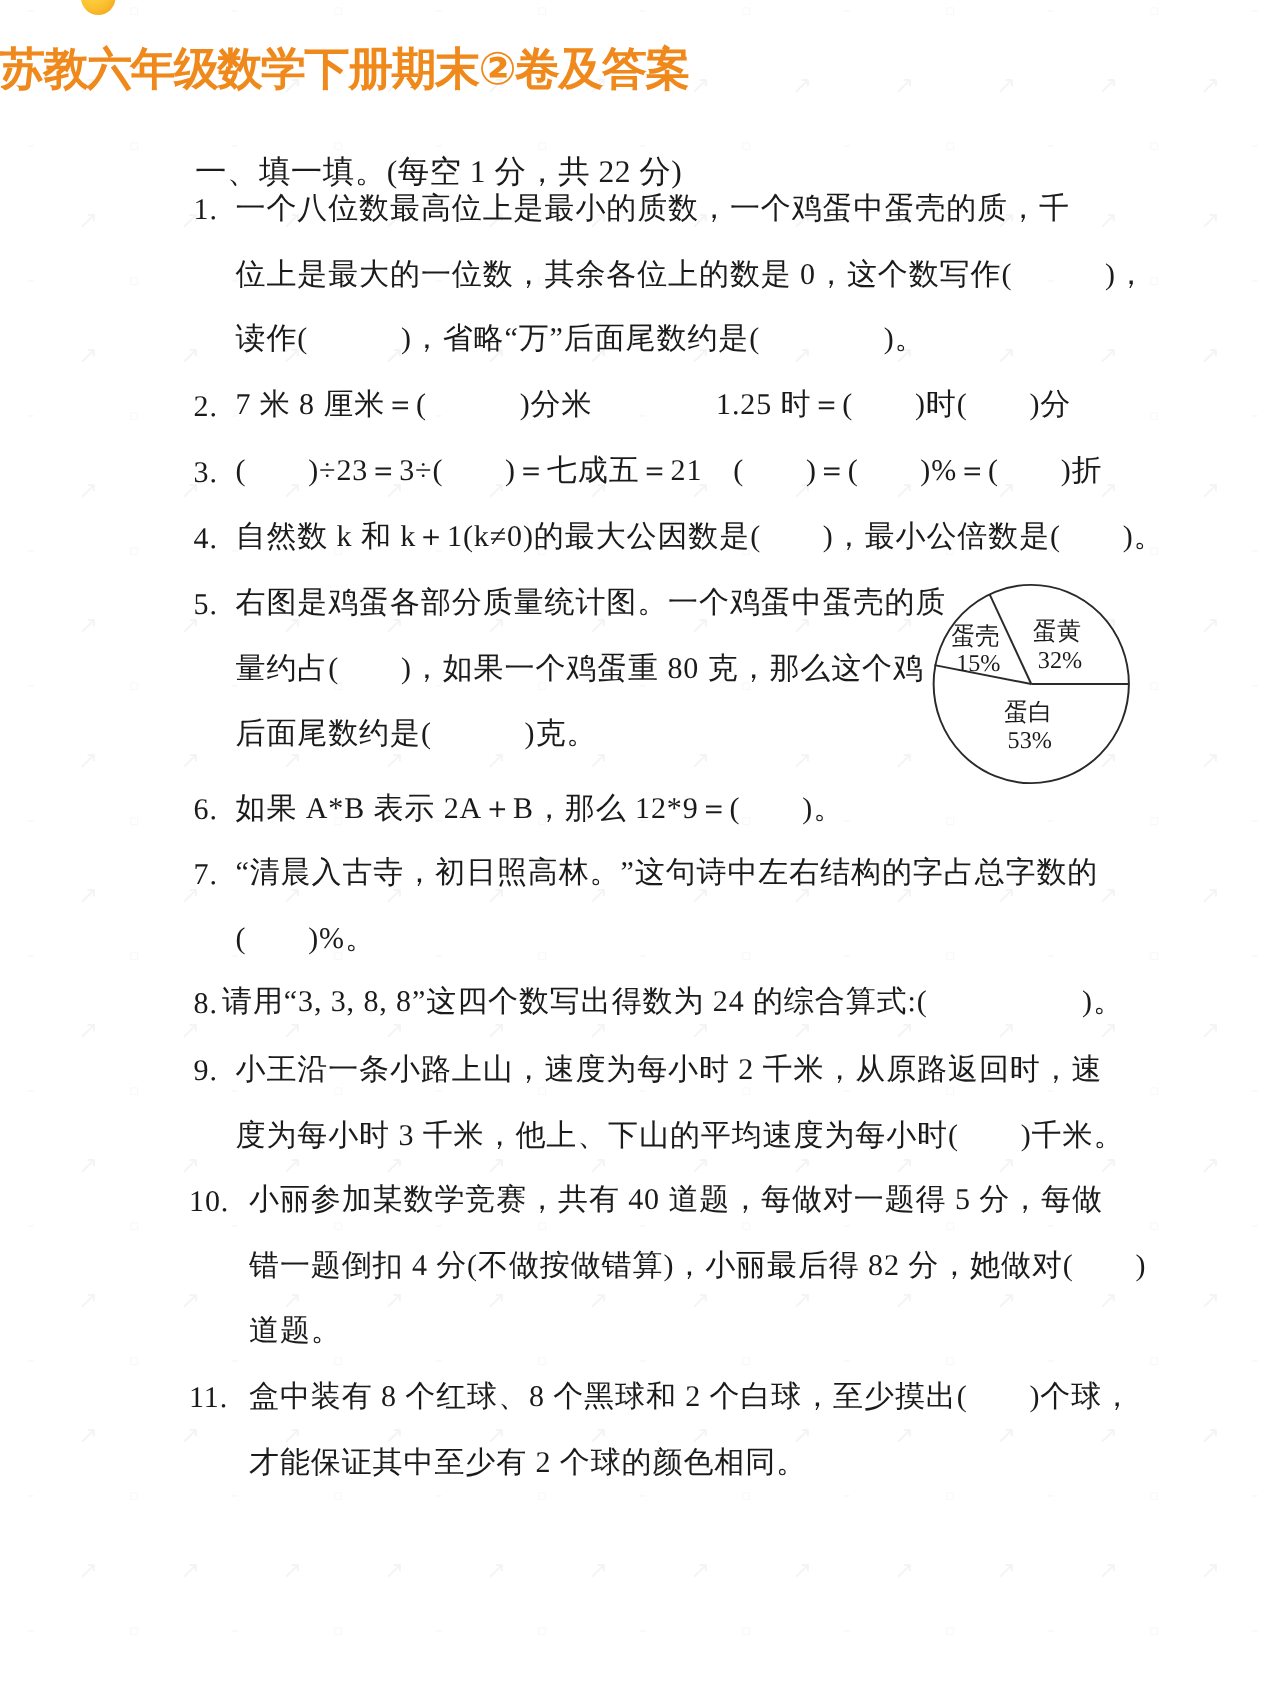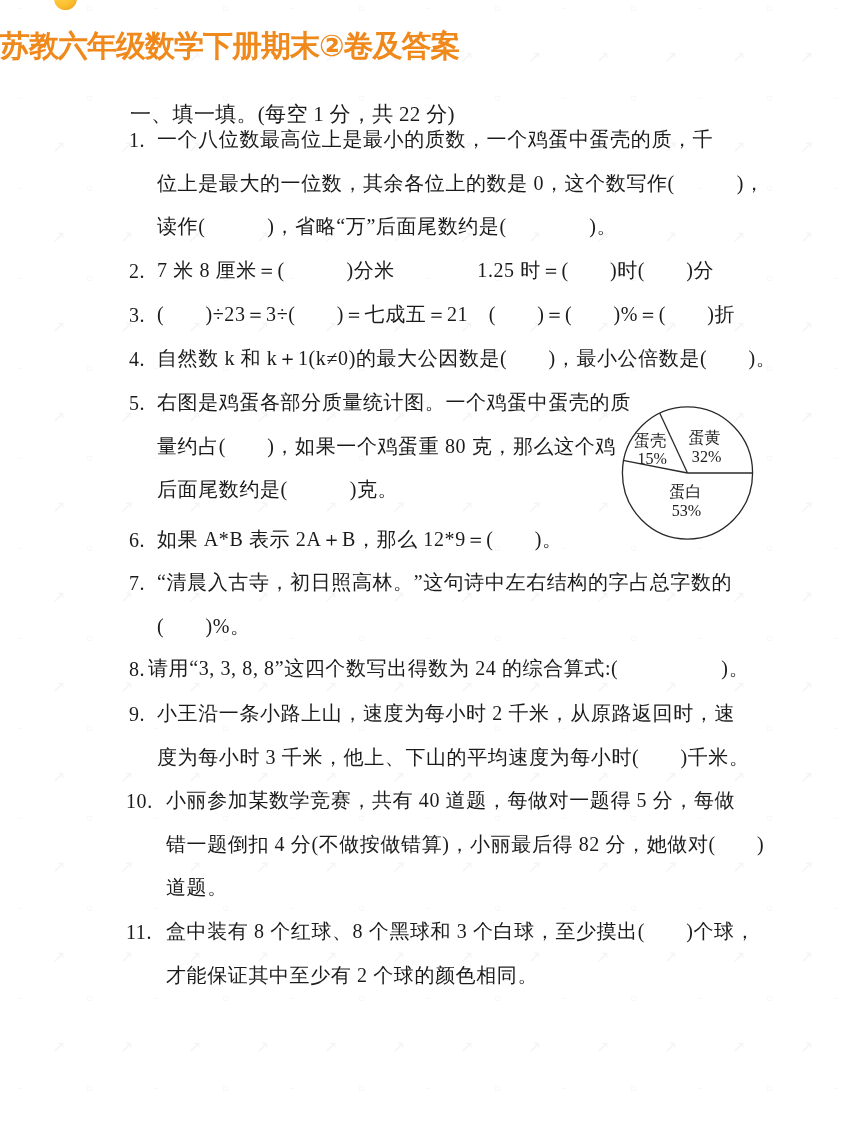--- a/index.html
+++ b/index.html
@@ -25,21 +25,21 @@
   }
   .q{position:absolute;left:129px;padding-left:28px;font-size:20px;letter-spacing:0.6px;}
   .q .num{position:absolute;left:0;top:0;height:44px;line-height:44px;}
   .q .line{display:block;height:43.5px;line-height:43.5px;white-space:nowrap;}
   .q.tight{padding-left:19px;}
   .q.wide{left:126px;padding-left:40px;}
   .bullet-dot{
     position:absolute;left:54px;top:-13px;width:23px;height:23px;border-radius:50%;
     background:radial-gradient(circle at 35% 30%, #ffd84f 0%, #fbbf2e 55%, #ef9c1d 100%);
   }
-  .pie-wrap{position:absolute;left:621px;top:406px;width:133px;height:134px;}
+  .pie-wrap{position:absolute;left:621px;top:389px;width:133px;height:134px;}
   .pie-wrap svg{width:100%;height:100%;}
   .pie-wrap line{stroke:#2a2a2a;stroke-width:1.3;}
   .pie-wrap text{
     font-family:"Liberation Serif","DejaVu Serif",serif;
     font-size:16px;fill:#1b1b1b;text-anchor:middle;
   }
 </style>
 </head>
 <body>
 
@@ -435,17 +435,17 @@
 
   <div class="q wide" style="top:779px">
     <span class="num">10.</span>
     <span class="line">小丽参加某数学竞赛，共有 40 道题，每做对一题得 5 分，每做</span>
     <span class="line">错一题倒扣 4 分(不做按做错算)，小丽最后得 82 分，她做对(　　)</span>
     <span class="line">道题。</span>
   </div>
 
   <div class="q wide" style="top:910px">
     <span class="num">11.</span>
-    <span class="line">盒中装有 8 个红球、8 个黑球和 3 个白球，至少摸出(　　)个球，</span>
+    <span class="line">盒中装有 8 个红球、8 个黑球和 2 个白球，至少摸出(　　)个球，</span>
     <span class="line">才能保证其中至少有 2 个球的颜色相同。</span>
   </div>
 
 </div>
 
 </body></html>

